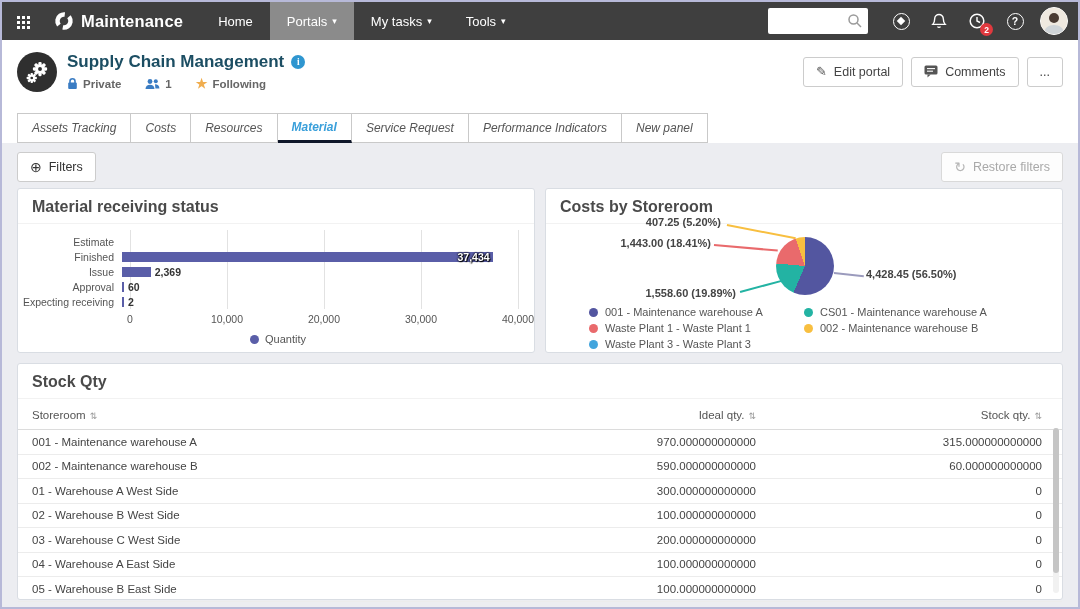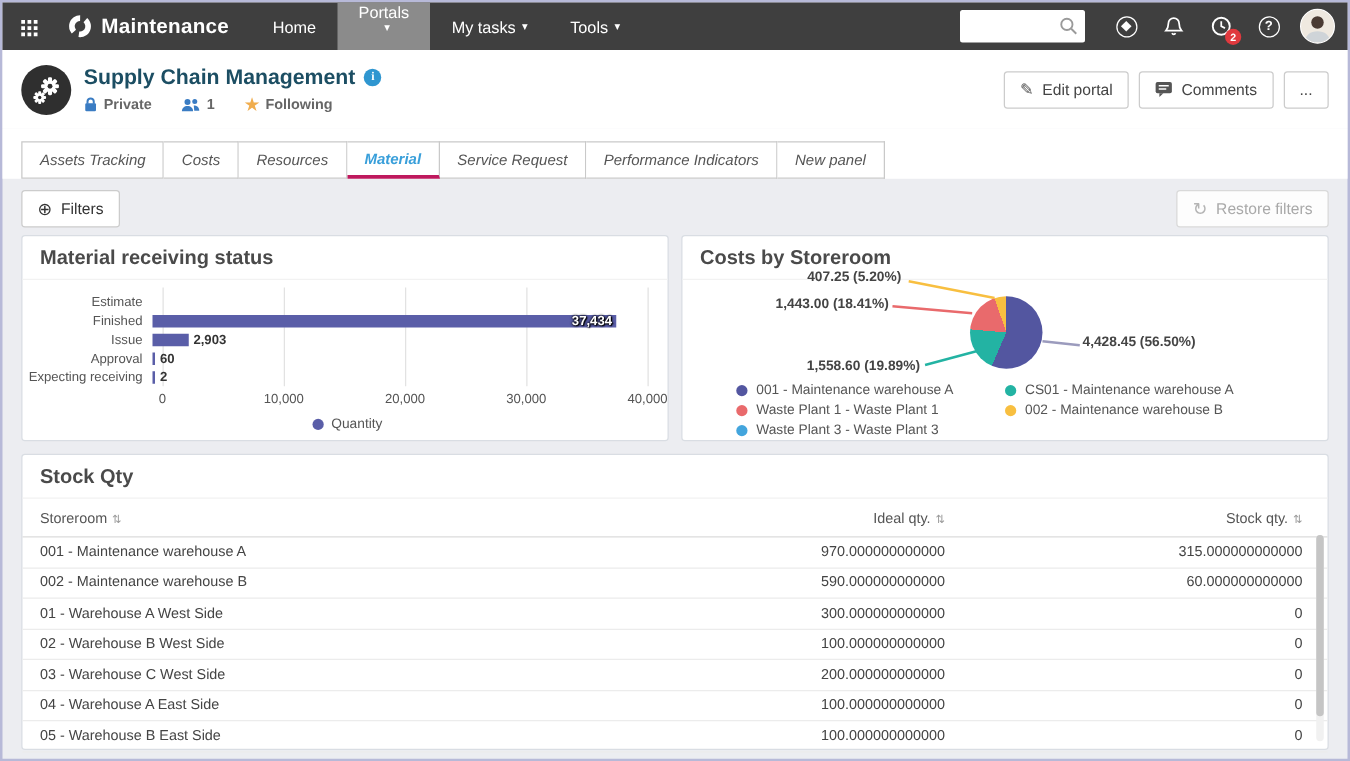--- a/index.html
+++ b/index.html
@@ -6,21 +6,21 @@
   html,body { width:1080px; height:609px; overflow:hidden; }
   body { font-family:"Liberation Sans", sans-serif; background:#d8dae8; }
   .screen { width:1080px; height:609px; border:2px solid #b7b9d8; background:#ecedf1; position:relative; }
 
   
   .navbar { height:38px; background:#3f3f3f; display:flex; align-items:center; }
   .apps-btn { width:40px; height:38px; display:flex; align-items:center; justify-content:center; cursor:pointer; }
   .grid9 { width:3px; height:3px; background:#fff; box-shadow:5px 0 #fff,10px 0 #fff,0 5px #fff,5px 5px #fff,10px 5px #fff,0 10px #fff,5px 10px #fff,10px 10px #fff; margin:-8px 0 0 -8px; }
   .brand { display:flex; align-items:center; gap:7px; padding:0 18px 0 12px; color:#fff; font-weight:bold; font-size:16.5px; letter-spacing:.2px; }
   .nav-item { height:38px; display:flex; align-items:center; padding:0 17px; color:#fff; font-size:13px; cursor:pointer; }
-  .nav-item.active { background:#8b8b8b;flex-direction:column; }
+  .nav-item.active { background:#8b8b8b; }
   .caret { font-size:9px; margin-left:5px; color:#fff; }
   .nav-right { margin-left:auto; display:flex; align-items:center; gap:0; padding-right:10px; }
   .search-wrap { position:relative; margin-right:14px; }
   .search-wrap input { width:100px; height:26px; border:none; border-radius:2px; background:#fff; padding:0 24px 0 8px; font-size:12px; outline:none; }
   .search-glass { position:absolute; right:5px; top:5px; }
   .nav-ico { width:38px; height:38px; display:flex; align-items:center; justify-content:center; position:relative; cursor:pointer; }
   .circ-q { width:17px; height:17px; border:1.5px solid #fff; border-radius:50%; color:#fff; font-size:10.5px; font-weight:bold; display:flex; align-items:center; justify-content:center; }
   .compass { width:17px; height:17px; border:1.5px solid #fff; border-radius:50%; display:flex; align-items:center; justify-content:center; }
   .compass span { width:6px; height:6px; background:#fff; transform:rotate(45deg); }
   .badge { position:absolute; right:3px; bottom:4px; min-width:13px; height:13px; background:#e0393e; color:#fff; border-radius:50%; font-size:8.5px; font-weight:bold; display:flex; align-items:center; justify-content:center; }
@@ -37,21 +37,21 @@
   .pmeta .m { display:flex; align-items:center; gap:5px; }
   .star { color:#f0ad4e; font-size:13px; }
   .head-actions { margin-left:auto; display:flex; gap:8px; }
   .btn { background:#fff; border:1px solid #ccc; border-radius:3px; height:30px; padding:0 12px; font-size:12.5px; color:#444; display:flex; align-items:center; gap:7px; cursor:pointer; font-family:inherit; }
   .pencil { font-size:13px; color:#555; }
 
   
   .tabbar { background:#fff; padding:6px 0 0 15px; height:40px; display:flex; align-items:flex-end;font-style:italic; }
   .tab { border:1px solid #c9c9c9; border-left:none; background:#fff; height:30px; padding:0 14px; font-size:12px; color:#555; display:flex; align-items:center; cursor:pointer; }
   .tab:first-child { border-left:1px solid #c9c9c9; }
-  .tab.active { color:#399fda; border-bottom:3px solid #be185d; font-weight:bold; }
+  .tab.active { color:#399fda; border-bottom:3px solid #0f172a; font-weight:bold; }
 
   
   .toolbar { display:flex; align-items:center; justify-content:space-between; padding:9px 15px 6px 15px; }
   .btn.light { color:#333; }
   .btn.disabled { color:#a9a9a9; border-color:#d9d9d9; background:#fdfdfd; cursor:default; }
   .oicon { font-size:14px; }
   .oicon.gray { color:#b5b5b5; }
 
   
   .charts-row { display:flex; gap:10px; padding:0 15px; }
@@ -303,21 +303,21 @@
             <div class="hbar-track">
               <div class="hbar-bar" style="background-color: rgb(90, 94, 168); width: 93.585%; padding-left: 26px;">
                 <span class="hbar-val inside">37,434</span>
               </div>
             </div>
           </div>
           <div class="hbar-row">
             <span class="hbar-cat">Issue</span>
             <div class="hbar-track">
               <div class="hbar-bar" style="background-color: rgb(90, 94, 168); width: 7.2575%;"></div>
-              <span class="hbar-val">2,903</span>
+              <span class="hbar-val">2,369</span>
             </div>
           </div>
           <div class="hbar-row">
             <span class="hbar-cat">Approval</span>
             <div class="hbar-track">
               <div class="hbar-bar" style="background-color: rgb(90, 94, 168); width: 0.5%;"></div>
               <span class="hbar-val">60</span>
             </div>
           </div>
           <div class="hbar-row">

